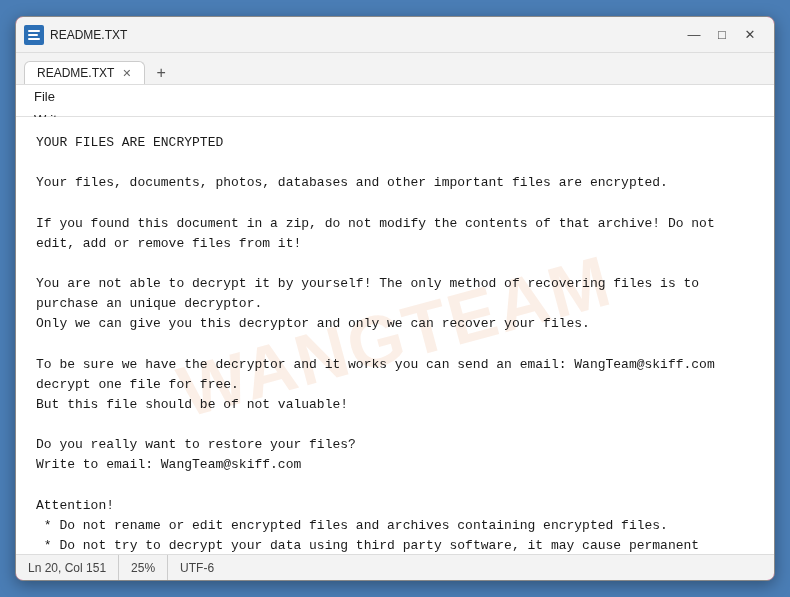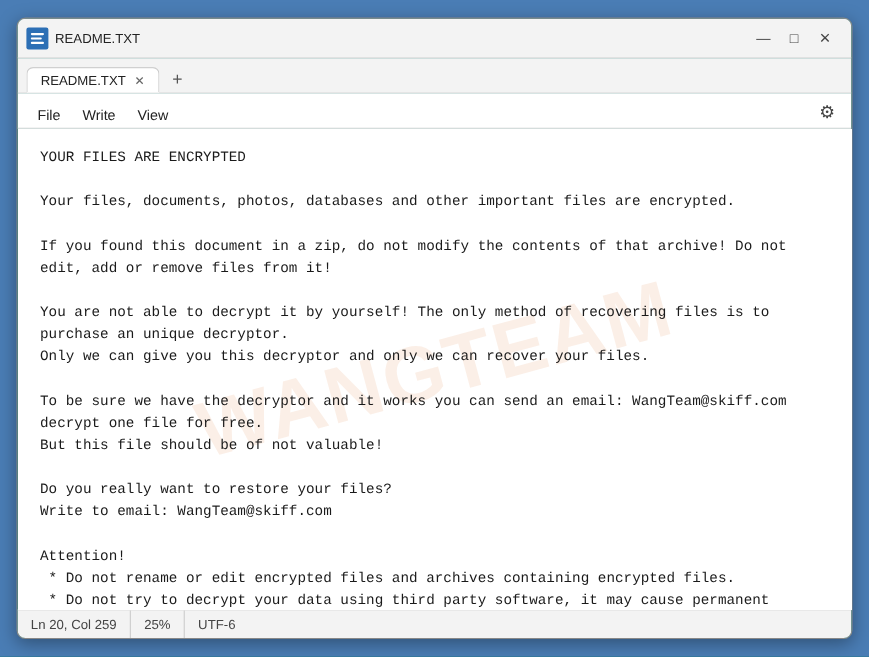--- a/index.html
+++ b/index.html
@@ -14,21 +14,21 @@
       align-items: center;
       justify-content: center;
       width: 790px;
       height: 597px;
       font-family: 'Segoe UI', Arial, sans-serif;
     }
 
     .window {
       width: 760px;
       height: 565px;
-      background: #0f766e;
+      background: #ec4899;
       border: 1px solid #888;
       border-radius: 8px;
       display: flex;
       flex-direction: column;
       overflow: hidden;
       box-shadow: 0 4px 16px rgba(0,0,0,0.35);
     }
 
     .title-bar {
       background: #f3f3f3;
@@ -143,24 +143,25 @@
       background: none;
       border: none;
       padding: 2px 8px;
       border-radius: 4px;
     }
 
     .menu-bar {
       background: #ffffff;
       height: 32px;
       display: flex;
-      align-items: flex-end;
+      align-items: flex-start;
       padding: 0 8px;
       border-bottom: 1px solid #e0e0e0;
       flex-shrink: 0;
+      flex-direction: column;
     }
 
     .menu-item {
       font-size: 13px;
       color: #222;
       padding: 4px 10px;
       border-radius: 4px;
       cursor: pointer;
     }
 
@@ -295,17 +296,17 @@
 
 Attention!
  * Do not rename or edit encrypted files and archives containing encrypted files.
  * Do not try to decrypt your data using third party software, it may cause permanent
 data loss.
  * Decryption of your files with the help of third parties may cause increased price
 (they add their fee to our) or you can become a victim of a scam.</pre>
   </div>
 
   <div class="status-bar">
-    <div class="status-section">Ln 20, Col 259</div>
+    <div class="status-section">Ln 20, Col 151</div>
     <div class="status-section">25%</div>
     <div class="status-section">UTF-6</div>
   </div>
 </div>
 
 </body></html>

